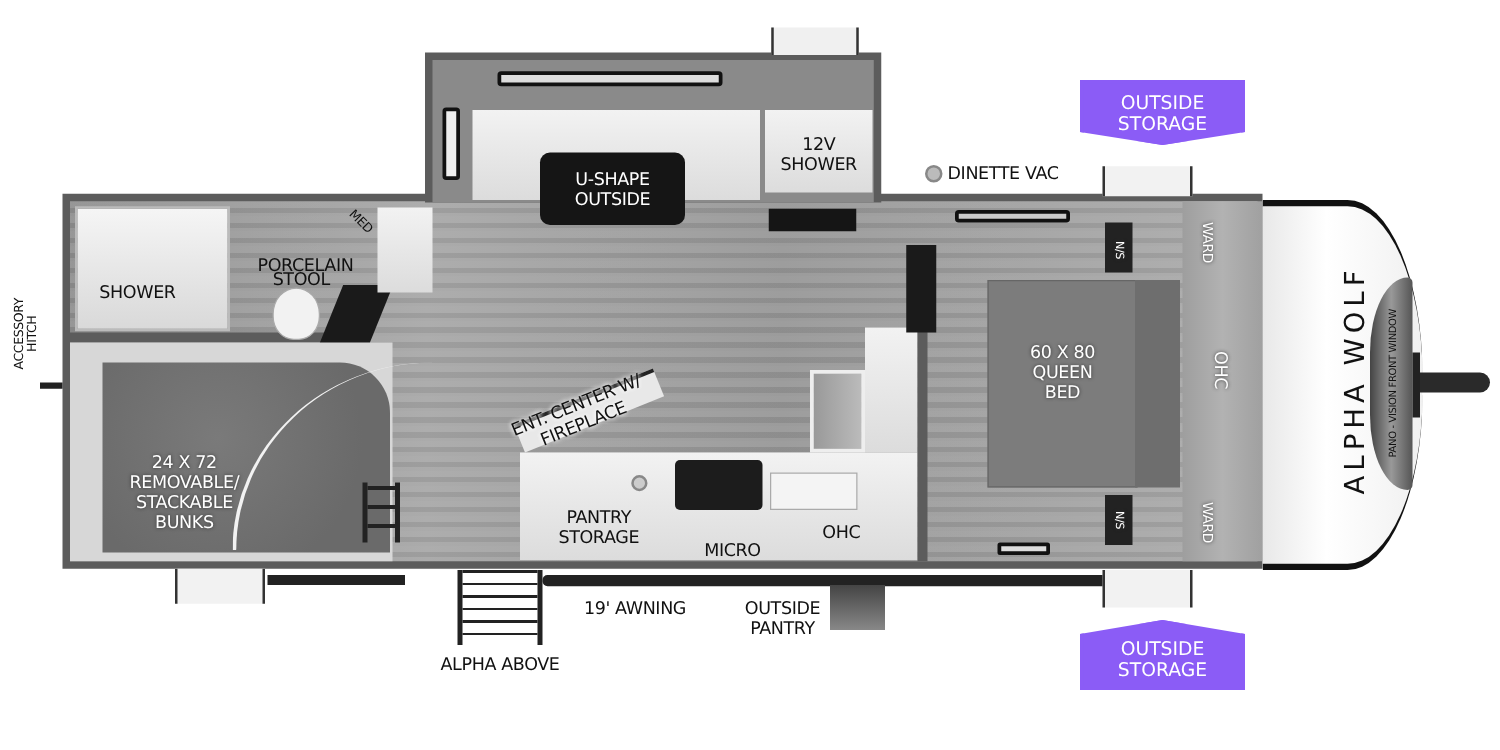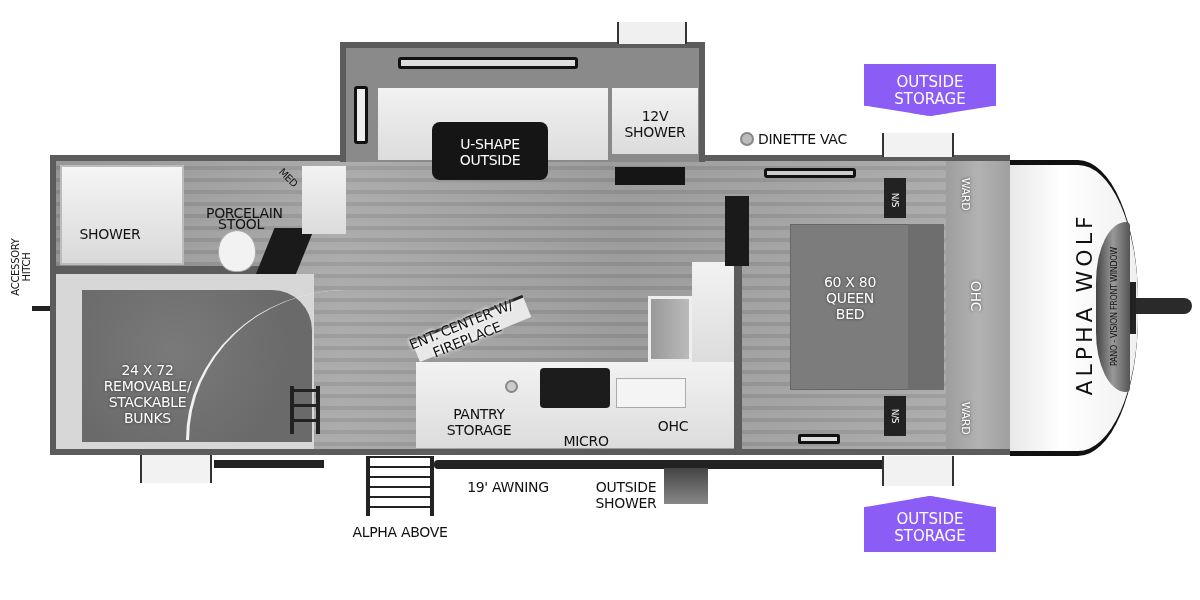--- a/index.html
+++ b/index.html
@@ -97,21 +97,21 @@
 <div class="lbl" style="left:1034px;top:302px;width:160px;font-size:8px;line-height:9px;transform:rotate(-90deg);">PANO - VISION FRONT WINDOW</div>
 <div class="abs" style="left:1136px;top:298px;width:56px;height:16px;background:#2a2a2a;border-radius:0 8px 8px 0;"></div>
 <div class="abs" style="left:1130px;top:282px;width:6px;height:52px;background:#222;"></div>
 
 <div class="abs" style="left:434px;top:460px;width:456px;height:9px;background:#222;border-radius:4px;"></div>
 <div class="abs" style="left:214px;top:460px;width:110px;height:8px;background:#222;"></div>
 <div class="lbl" style="left:460px;top:479px;width:96px;">19' AWNING</div>
 <div class="abs" style="left:366px;top:456px;width:68px;height:60px;border-left:4px solid #222;border-right:4px solid #222;background:repeating-linear-gradient(0deg,#fff 0 8px,#222 8px 10px);"></div>
 <div class="lbl" style="left:350px;top:524px;width:100px;">ALPHA ABOVE</div>
 <div class="abs" style="left:664px;top:468px;width:44px;height:36px;background:linear-gradient(180deg,#444,#888);"></div>
-<div class="lbl" style="left:590px;top:479px;width:72px;">OUTSIDE SHOWER</div>
+<div class="lbl" style="left:590px;top:479px;width:72px;">OUTSIDE PANTRY</div>
 
 <div class="badge" style="left:864px;top:64px;clip-path:polygon(0 0,100% 0,100% 80%,50% 100%,0 80%);">
   <span>OUTSIDE STORAGE</span>
 </div>
 <div class="abs" style="left:882px;top:133px;width:72px;height:24px;background:#f2f2f2;border-left:2px solid #333;border-right:2px solid #333;"></div>
 <div class="badge" style="left:864px;top:496px;height:56px;padding-top:12px;clip-path:polygon(0 20%,50% 0,100% 20%,100% 100%,0 100%);">
   <span>OUTSIDE STORAGE</span>
 </div>
 <div class="abs" style="left:882px;top:456px;width:72px;height:30px;background:#f2f2f2;border-left:2px solid #333;border-right:2px solid #333;"></div>
 <div class="abs" style="left:140px;top:455px;width:72px;height:28px;background:#f2f2f2;border-left:2px solid #333;border-right:2px solid #333;"></div>

